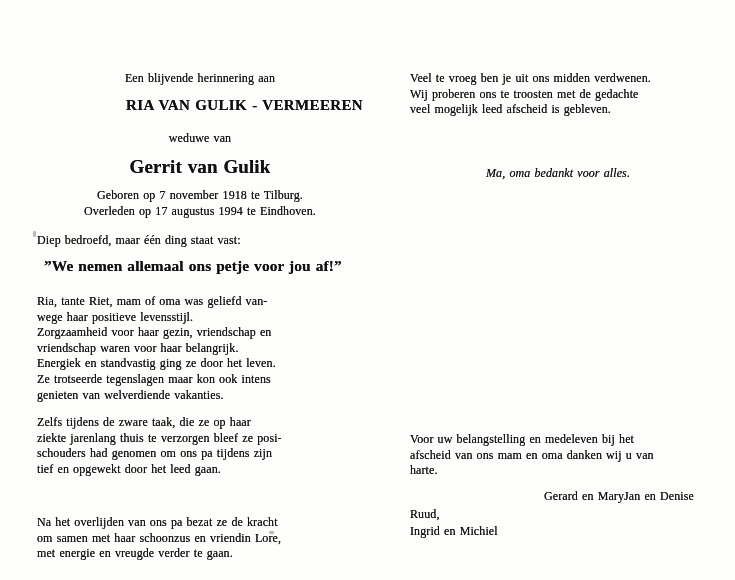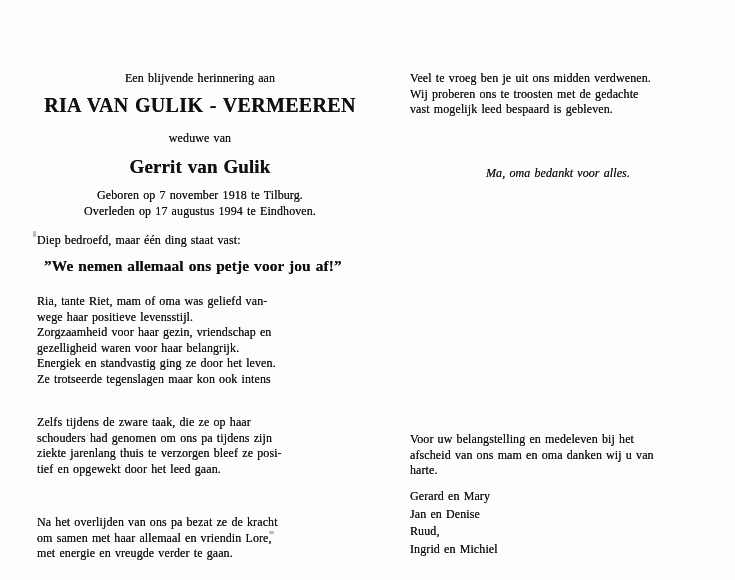--- a/index.html
+++ b/index.html
@@ -24,41 +24,40 @@
     letter-spacing: 0.1px;
     word-spacing: 1px;
     text-shadow: 0 0 0.45px rgba(10,10,10,0.75);
   }
   .center { text-align: center; }
   .bold   { font-weight: bold; }
 
   
   .lc { left: 37px; width: 326px; }
   #lc-intro     { top: 71px;  }
-  #lc-name      { top: 98px;  font-size: 20px; letter-spacing: 0.35px; }
+  #lc-name      { top: 98px;  font-size: 15px; letter-spacing: 0.35px; text-align: right; }
   #lc-relation  { top: 131px; }
   #lc-spouse    { top: 159px; font-size: 19px; }
   #lc-dates     { top: 188px; }
   #lc-statement { top: 233px; }
   #lc-quote     { top: 258px; font-size: 15.4px; padding-left: 7px; }
   #lc-para1     { top: 294px; }
   #lc-para2     { top: 415px; }
   #lc-para3     { top: 515px; }
 
   
   .rc { left: 410px; width: 296px; }
   #rc-para1      { top: 71px;  }
   #rc-dedication { top: 166px; font-style: italic; }
   #rc-thanks     { top: 432px; }
   #rc-signatures { top: 488px; line-height: 17.5px; }
   .sig-row {
     display: flex;
-    justify-content: space-between;
+    justify-content: flex-end;
     padding-right: 12px;
-    flex-direction: column;
   }
 
   
   .speck {
     position: absolute;
     background: #6b6b6b;
     opacity: 0.45;
     border-radius: 1px;
   }
   #speck-1 { left: 33px;  top: 231px; width: 3px; height: 6px; }
@@ -83,42 +82,43 @@
   </div>
 
   <div class="block lc txt" id="lc-statement">Diep bedroefd, maar één ding staat vast:</div>
 
   <div class="block lc txt bold" id="lc-quote">”We nemen allemaal ons petje voor jou af!”</div>
 
   <div class="block lc txt" id="lc-para1">
       <div>Ria, tante Riet, mam of oma was geliefd van-</div>
       <div>wege haar positieve levensstijl.</div>
       <div>Zorgzaamheid voor haar gezin, vriendschap en</div>
-      <div>gezelligheid waren voor haar belangrijk.</div>
+      <div>vriendschap waren voor haar belangrijk.</div>
       <div>Energiek en standvastig ging ze door het leven.</div>
       <div>Ze trotseerde tegenslagen maar kon ook intens</div>
+      <div>genieten van welverdiende vakanties.</div>
     </div>
 
   <div class="block lc txt" id="lc-para2">
       <div>Zelfs tijdens de zware taak, die ze op haar</div>
+      <div>ziekte jarenlang thuis te verzorgen bleef ze posi-</div>
       <div>schouders had genomen om ons pa tijdens zijn</div>
-      <div>ziekte jarenlang thuis te verzorgen bleef ze posi-</div>
       <div>tief en opgewekt door het leed gaan.</div>
     </div>
 
   <div class="block lc txt" id="lc-para3">
       <div>Na het overlijden van ons pa bezat ze de kracht</div>
-      <div>om samen met haar allemaal en vriendin Lore,</div>
+      <div>om samen met haar schoonzus en vriendin Lore,</div>
       <div>met energie en vreugde verder te gaan.</div>
     </div>
 
   <div class="block rc txt" id="rc-para1">
       <div>Veel te vroeg ben je uit ons midden verdwenen.</div>
       <div>Wij proberen ons te troosten met de gedachte</div>
-      <div>vast mogelijk leed bespaard is gebleven.</div>
+      <div>veel mogelijk leed afscheid is gebleven.</div>
     </div>
 
   <div class="block rc txt center" id="rc-dedication">Ma, oma bedankt voor alles.</div>
 
   <div class="block rc txt" id="rc-thanks">
       <div>Voor uw belangstelling en medeleven bij het</div>
       <div>afscheid van ons mam en oma danken wij u van</div>
       <div>harte.</div>
     </div>
 

